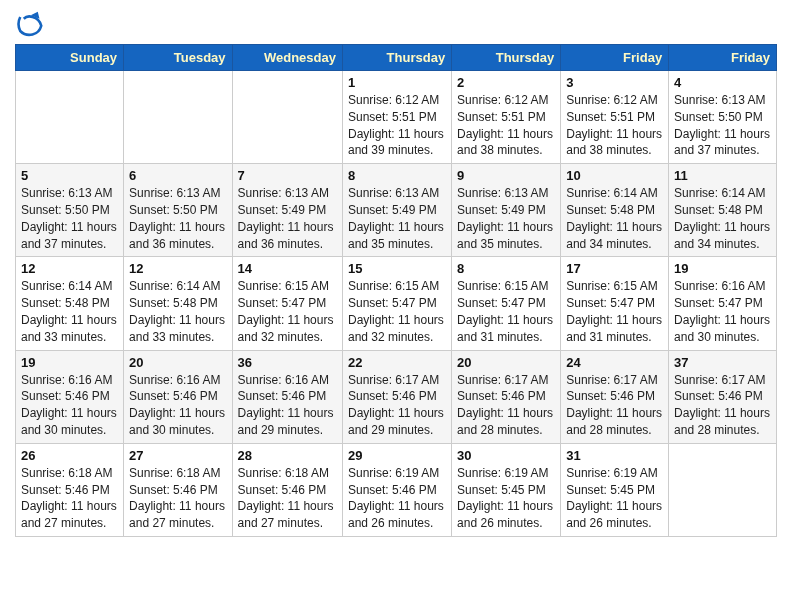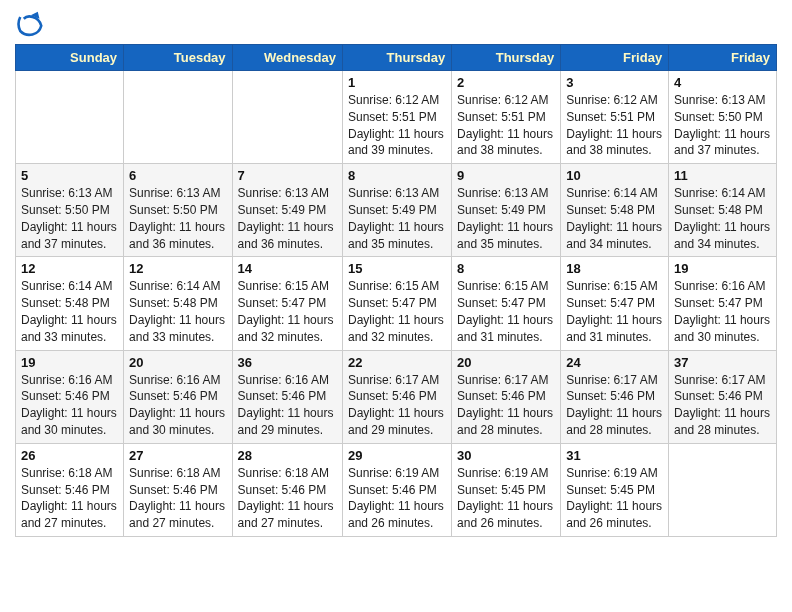--- a/index.html
+++ b/index.html
@@ -192,21 +192,21 @@
           </td>
           <td>
             <span class="day-num">15</span>
             <div class="day-info">Sunrise: 6:15 AM<br>Sunset: 5:47 PM<br>Daylight: 11 hours<br>and 32 minutes.</div>
           </td>
           <td>
             <span class="day-num">8</span>
             <div class="day-info">Sunrise: 6:15 AM<br>Sunset: 5:47 PM<br>Daylight: 11 hours<br>and 31 minutes.</div>
           </td>
           <td>
-            <span class="day-num">18</span>
+            <span class="day-num">17</span>
             <div class="day-info">Sunrise: 6:15 AM<br>Sunset: 5:47 PM<br>Daylight: 11 hours<br>and 31 minutes.</div>
           </td>
           <td>
             <span class="day-num">19</span>
             <div class="day-info">Sunrise: 6:16 AM<br>Sunset: 5:47 PM<br>Daylight: 11 hours<br>and 30 minutes.</div>
           </td>
         </tr>
         <tr>
           <td>
             <span class="day-num">19</span>

